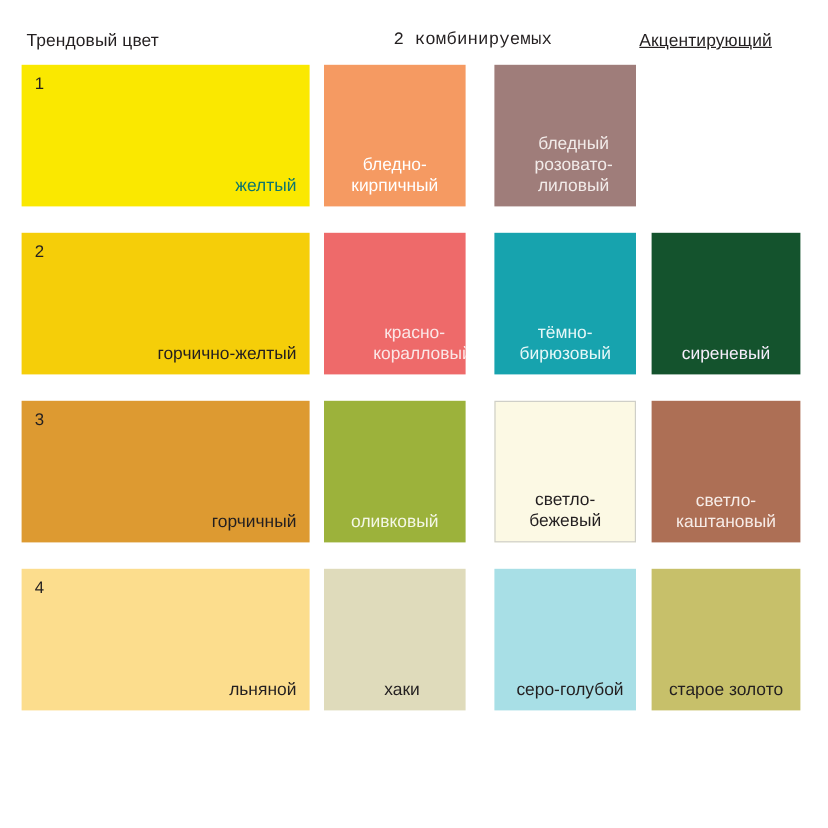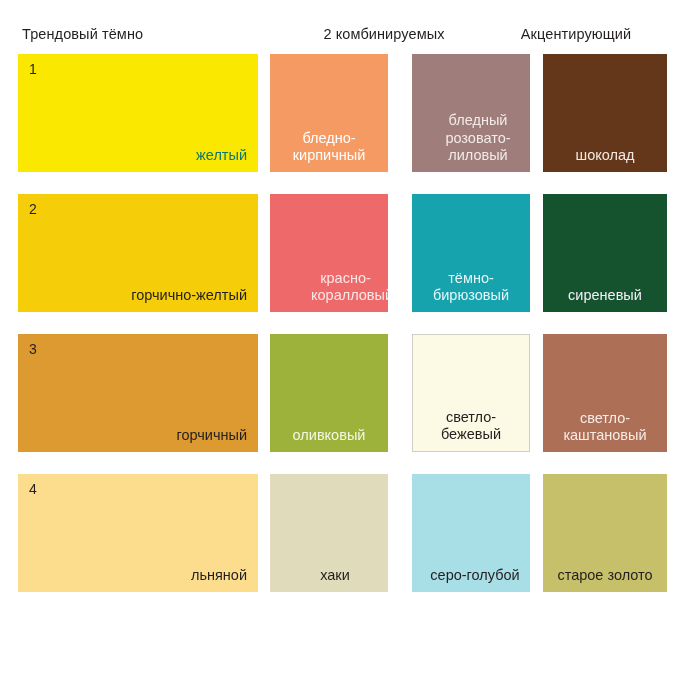--- a/index.html
+++ b/index.html
@@ -28,22 +28,22 @@
   }
   .header-label {
     position: absolute;
     bottom: 4px;
     font-size: 14.5px;
     color: #231f20;
     white-space: nowrap;
     letter-spacing: 0.1px;
   }
   .header-trend   { left: 22px; }
-  .header-combo   { left: 384px; transform: translateX(-50%); }
-  .header-accent  { left: 576px; transform: translateX(-50%); }
+  .header-combo   { left: 394px; transform: translateX(-50%); font-family: Liberation Mono, monospace; }
+  .header-accent  { left: 588px; transform: translateX(-50%); text-decoration: underline; }
 
   
   .row {
     position: relative;
     height: 140px;
   }
   .swatch {
     position: absolute;
     top: 8px;
     box-sizing: border-box;
@@ -97,41 +97,38 @@
   }
   .cap-right  { text-align: right; padding-right: 11px; }
   .cap-center { text-align: center; }
 </style>
 </head>
 <body>
 
 <div class="palette">
 
   <div class="header-row">
-    <div class="header-label header-trend">Трендовый тёмно</div>
+    <div class="header-label header-trend">Трендовый цвет</div>
     <div class="header-label header-combo">2 комбинируемых</div>
     <div class="header-label header-accent">Акцентирующий</div>
   </div>
 
   <div class="row">
     <div class="swatch sw-trend" style="background: rgb(250, 232, 0);">
       <span class="index-num">1</span>
       <span class="caption cap-right" style="color: #0f766e;">желтый</span>
     </div>
     <div class="swatch sw-c1" style="background: rgb(245, 154, 98);">
       <span class="caption cap-center" style="color: rgb(255, 255, 255);">бледно-
 кирпичный</span>
     </div>
     <div class="swatch sw-c2" style="background: rgb(159, 125, 122);">
       <span class="caption cap-center" style="color: rgb(242, 235, 233); padding-left: 22px;">бледный
 розовато-
 лиловый</span>
-    </div>
-    <div class="swatch sw-accent" style="background: rgb(100, 55, 26);">
-      <span class="caption cap-center" style="color: rgb(243, 233, 226);">шоколад</span>
     </div>
   </div>
 
   <div class="row">
     <div class="swatch sw-trend" style="background: rgb(245, 206, 9);">
       <span class="index-num">2</span>
       <span class="caption cap-right" style="color: rgb(35, 31, 32);">горчично-желтый</span>
     </div>
     <div class="swatch sw-c1" style="background: rgb(238, 106, 106);">
       <span class="caption cap-center" style="color: rgb(251, 231, 231); margin-left: 33px;">красно-

